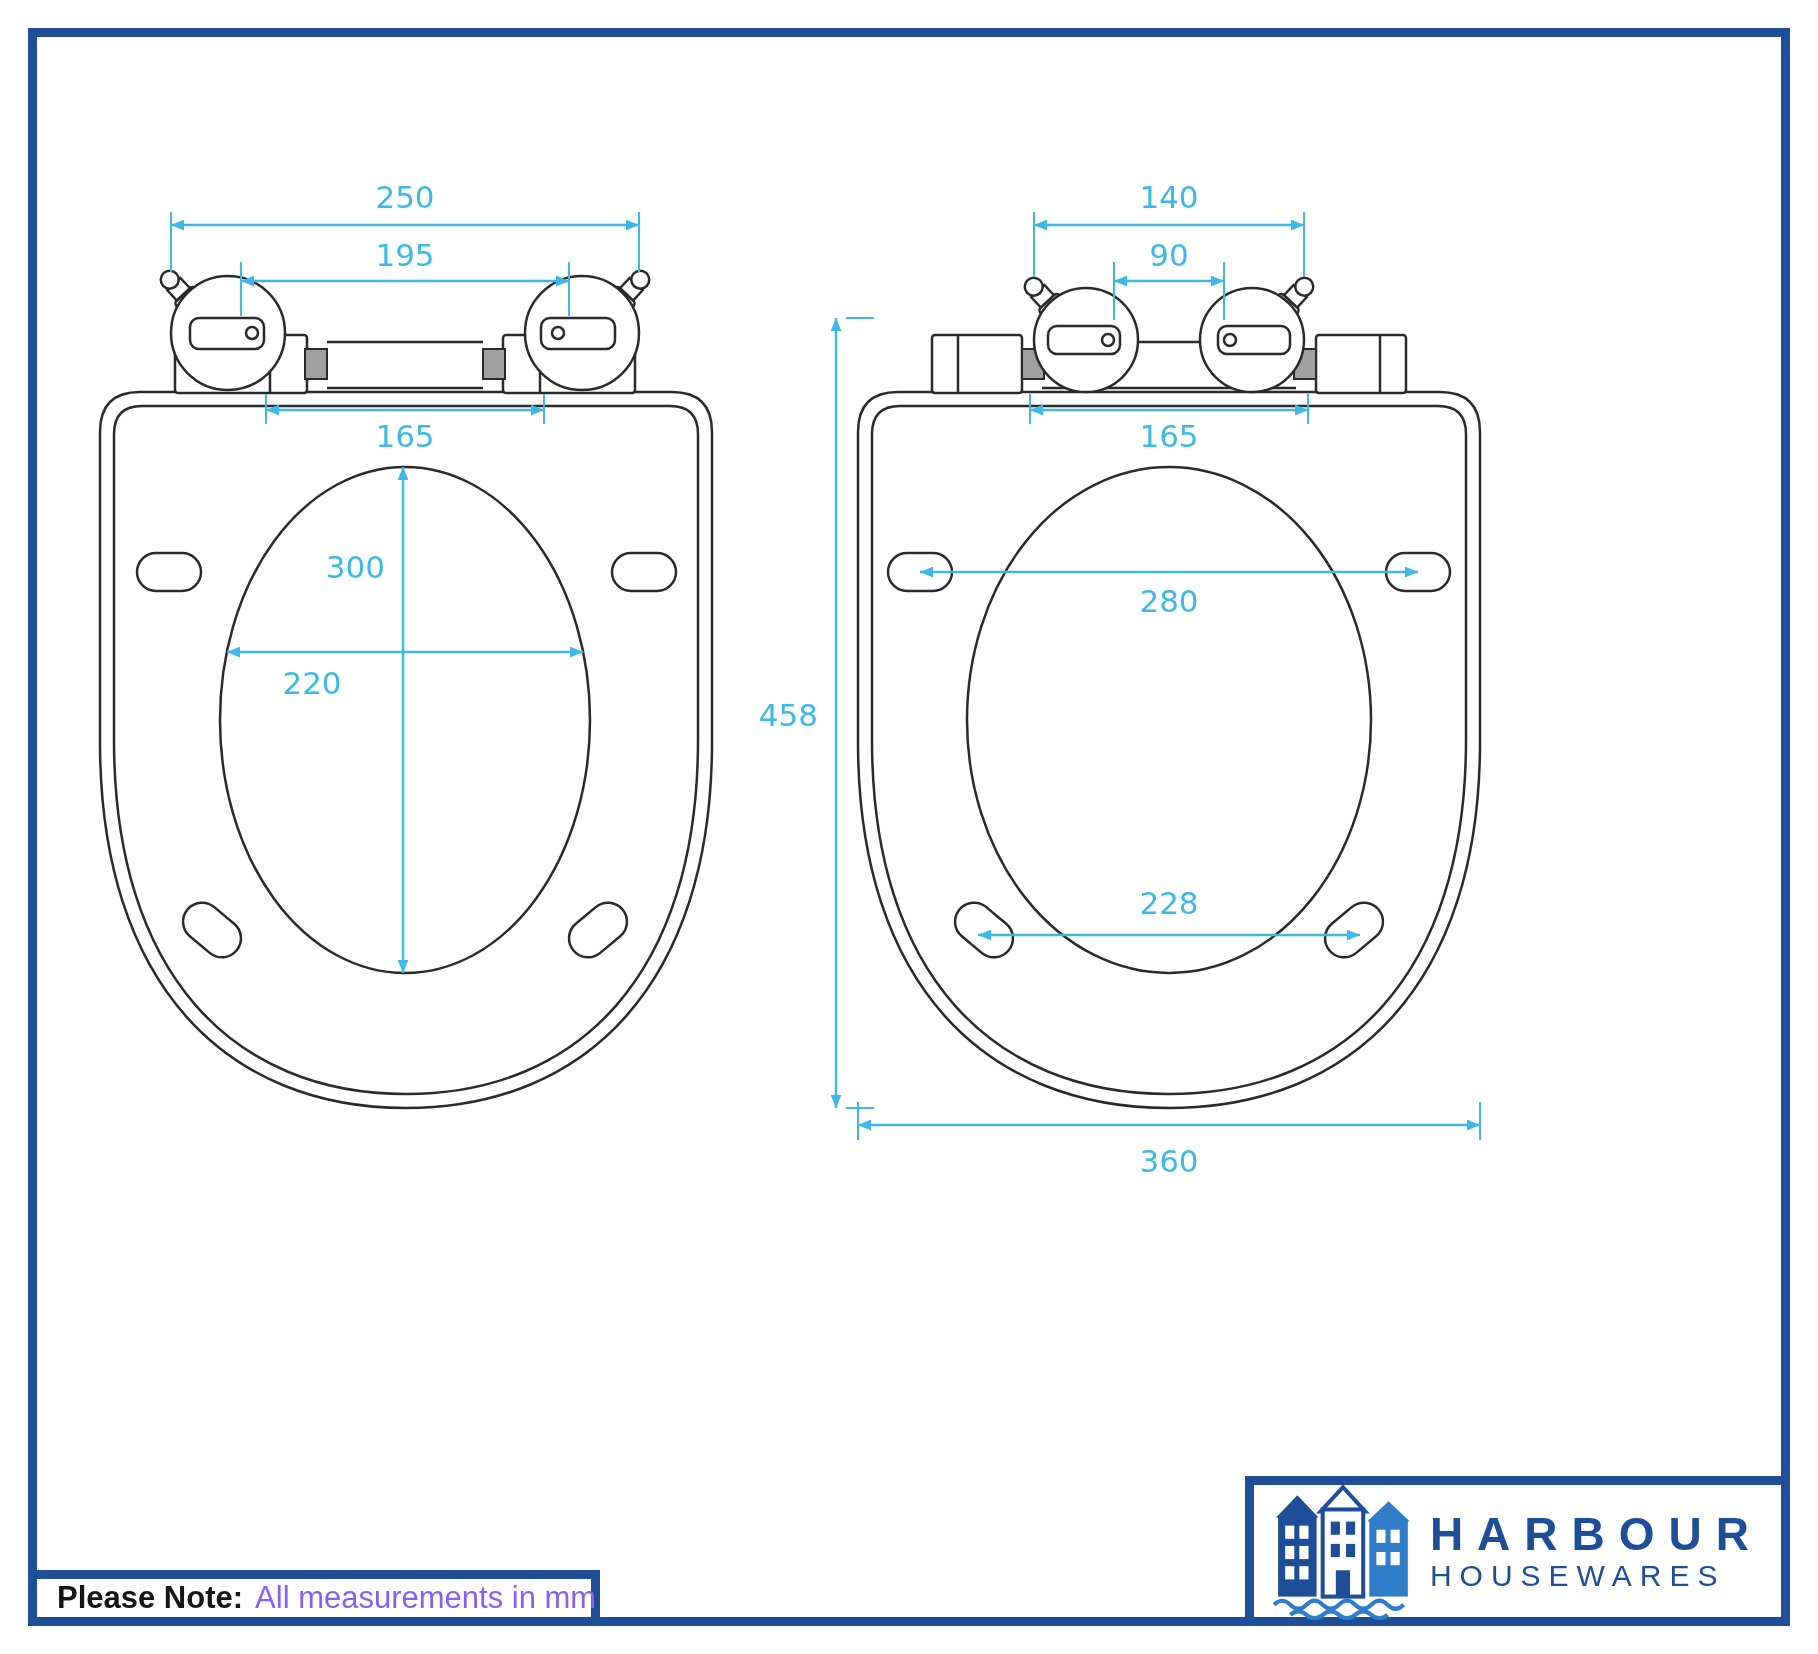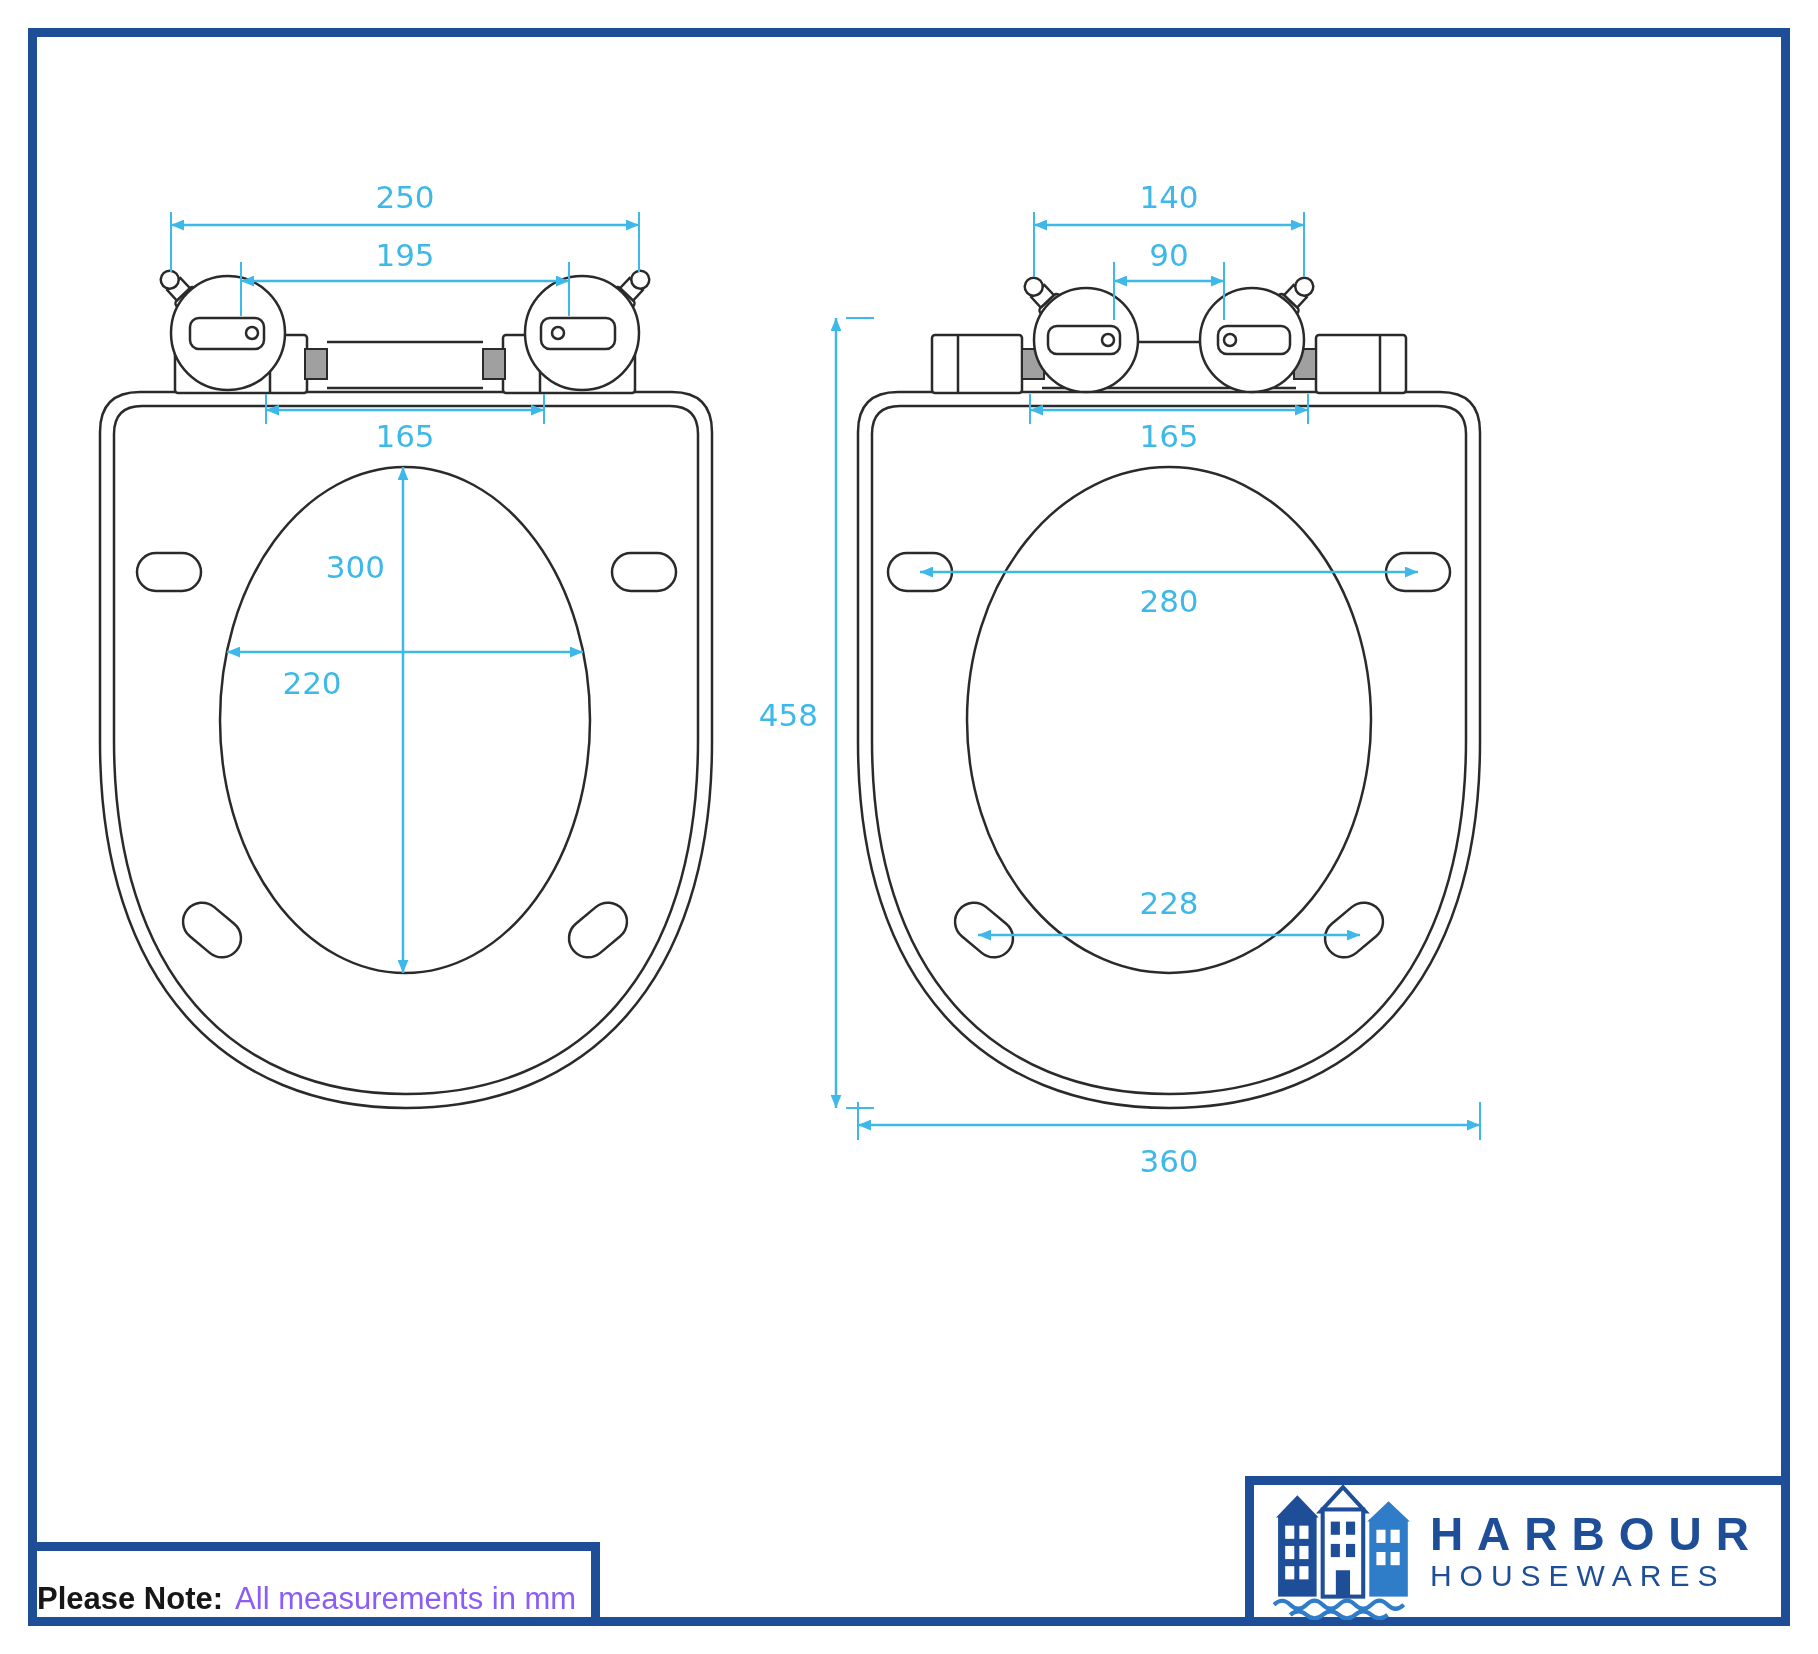--- a/index.html
+++ b/index.html
@@ -3,23 +3,23 @@
 <meta charset="utf-8">
 <style>
   html,body{margin:0;padding:0;background:#fff;}
   .page{
     position:relative;width:1818px;height:1654px;background:#ffffff;
     font-family:"Liberation Sans",sans-serif;overflow:hidden;
   }
   .frame{position:absolute;inset:28px;border:9px solid #1e4e97;pointer-events:none;}
   .drawing-svg{position:absolute;left:0;top:0;}
   .note-box{
-    position:absolute;left:28px;bottom:28px;width:572px;height:84px;
-    border:9px solid #1e4e97;background:#fff;display:flex;align-items:flex-end;
-    box-sizing:border-box;z-index:3;
+    position:absolute;left:28px;bottom:28px;width:572px;height:56px;
+    border:9px solid #1e4e97;background:#fff;display:flex;align-items:center;
+    padding-left:20px;box-sizing:border-box;z-index:3;
   }
   .note-label{font-weight:bold;color:#161616;font-size:31px;margin-right:12px;white-space:nowrap;}
   .note-text{color:#8b5cf6;font-size:31px;white-space:nowrap;}
   .logo-box{
     position:absolute;right:28px;bottom:28px;width:545px;height:150px;
     border:9px solid #1e4e97;background:#fff;display:flex;align-items:center;
     padding:0 18px;box-sizing:border-box;gap:16px;z-index:3;
   }
   .logo-text{display:flex;flex-direction:column;justify-content:center;}
   .logo-line1{font-size:46px;font-weight:bold;letter-spacing:14px;color:#1e4e97;line-height:1.05;}

